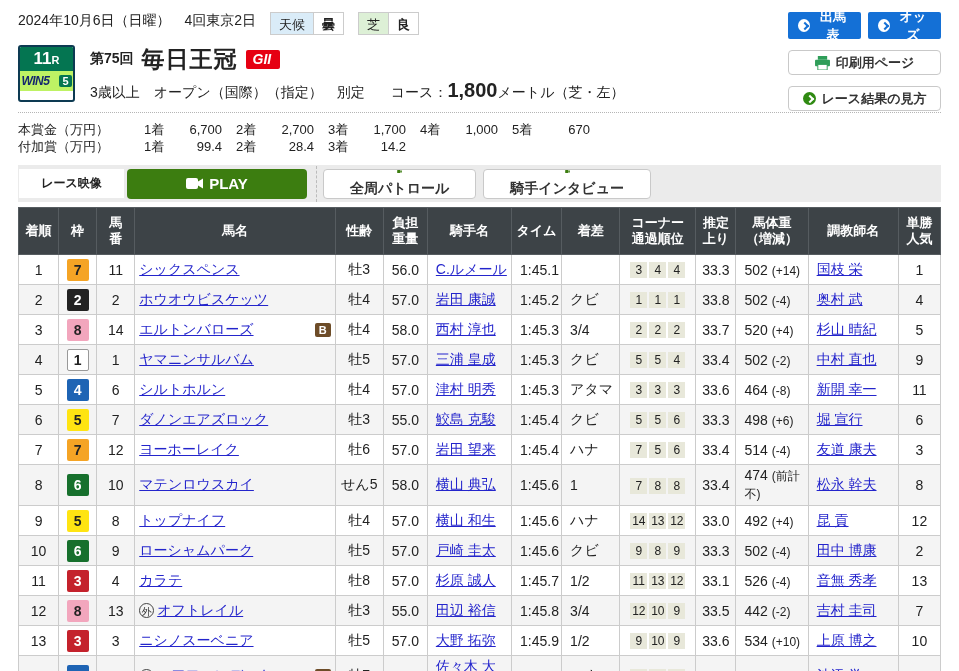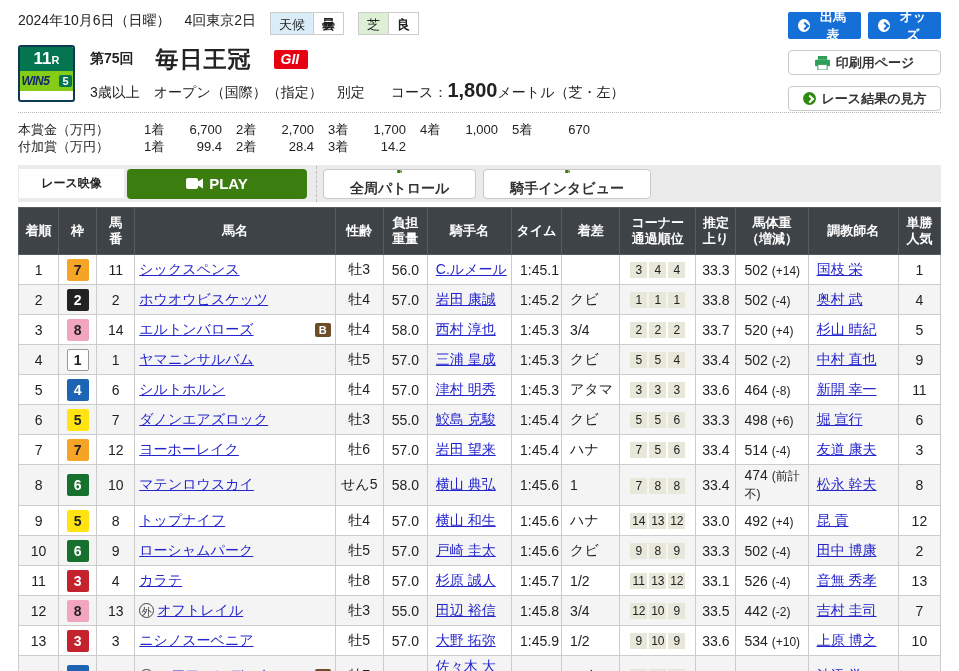--- a/index.html
+++ b/index.html
@@ -39,25 +39,25 @@
   .circ-ic::after { content:""; position:absolute; left:4px; top:3.5px; width:4px; height:4px;
     border-top:2px solid #1470d6; border-right:2px solid #1470d6; transform:rotate(45deg); }
   .circ-ic.green { background:#2f8a12; }
   .circ-ic.green::after { border-color:#fff; }
 
   
   .raceblock { display:flex; margin-top:7px; }
   .racebadge { width:57px; border:2px solid #0d3a52; border-radius:3px; overflow:hidden; }
   .racebadge .rn { background:#047551; color:#fff; text-align:center; font-weight:bold; font-size:17px; height:24px; line-height:24px; }
   .racebadge .rn small { font-size:11px; }
-  .racebadge .w5 { background:#84cc16; height:20px; display:flex; align-items:center; justify-content:center; gap:10px; }
+  .racebadge .w5 { background:#bef264; height:20px; display:flex; align-items:center; justify-content:center; gap:10px; }
   .racebadge .w5 .wlogo { color:#14266e; font-style:italic; font-weight:bold; font-size:12px; letter-spacing:-0.5px; }
   .racebadge .w5 .wnum { background:#047551; color:#fff; font-size:11px; font-weight:bold; padding:0 3px; border-radius:2px; }
   .racetitle { margin-left:15px; }
-  .rt1 { display:flex; align-items:center; gap:22px; height:28px; }
+  .rt1 { display:flex; align-items:center; gap:8px; height:28px; }
   .edition { font-size:14px; font-weight:bold; }
   .racename { font-size:23px; font-weight:bold; letter-spacing:1px; }
   .grade { background:#e60012; color:#ffffff; font-weight:bold; font-style:italic; font-size:14px; padding:1px 9px 2px 7px; border-radius:2px; }
   .rt2 { margin-top:6px; font-size:14px; display:flex; align-items:baseline; }
   .rt2 .cond { margin-right:26px; }
   .rt2 .dist { font-size:20px; font-weight:bold; }
   .dotted { border-bottom:1px dotted #b5b5b5; margin:10px 0 8px 0; }
 
   
   .prizes { font-size:13px; line-height:17px; }

